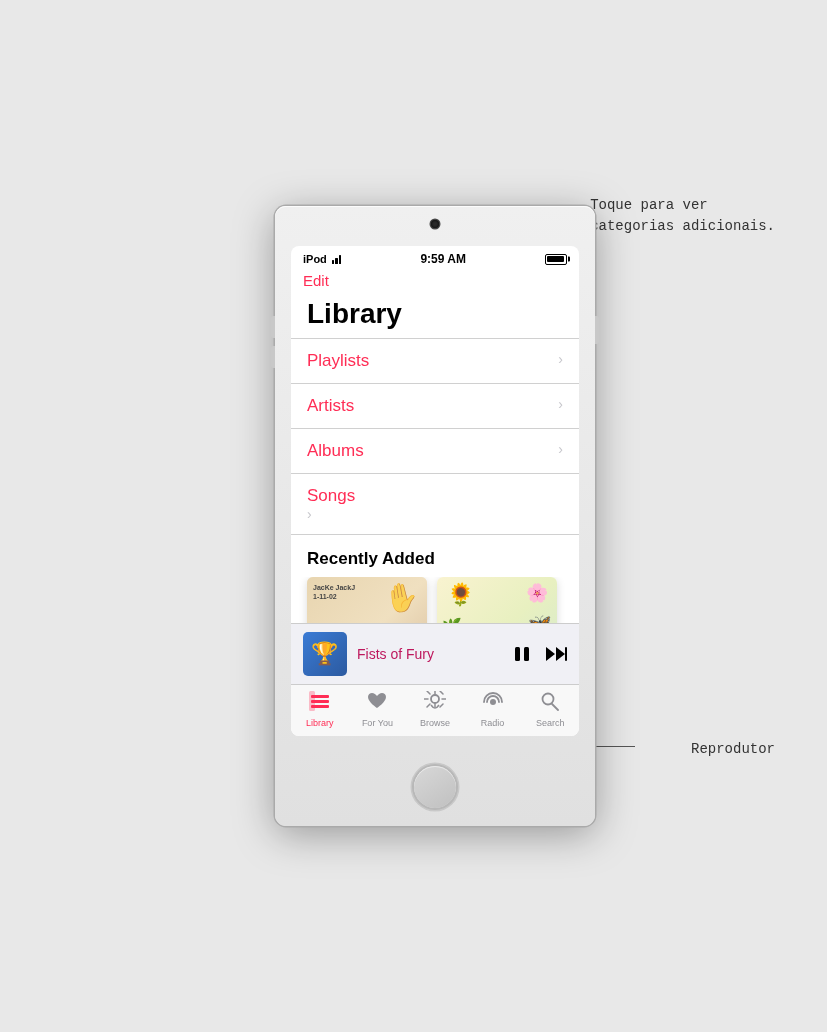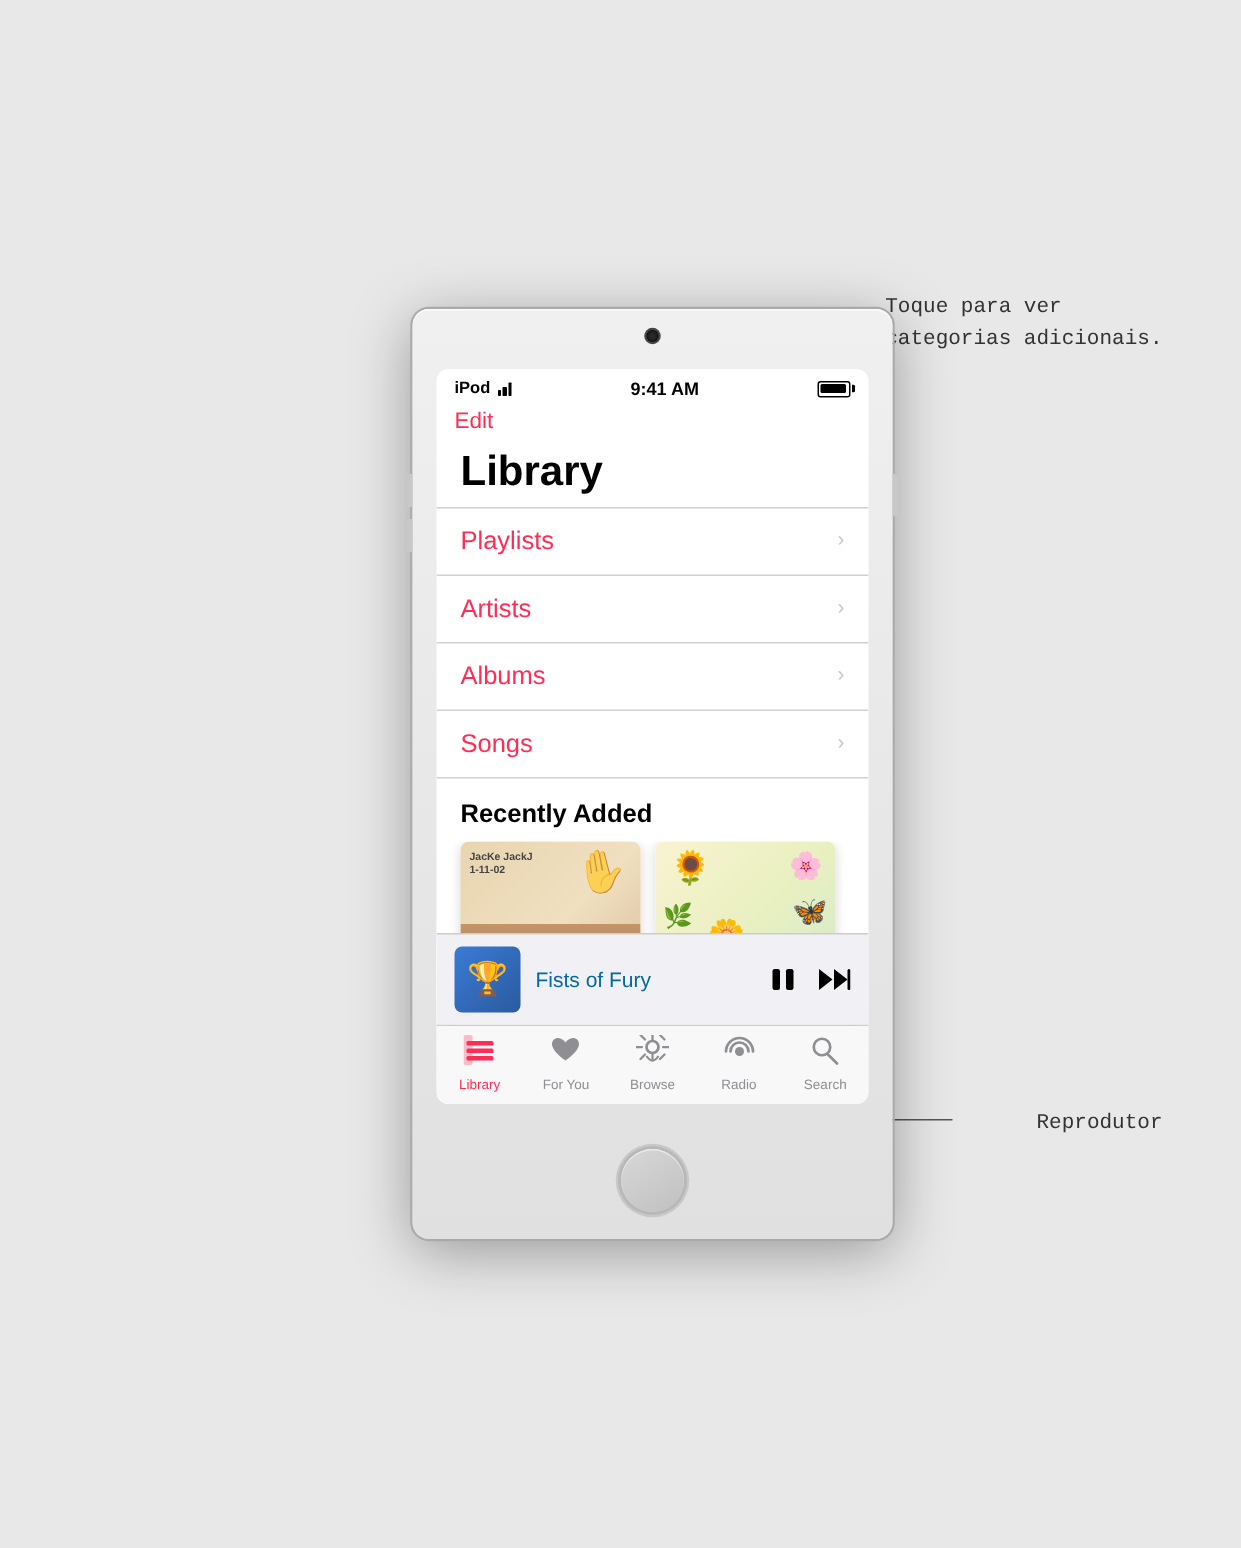--- a/index.html
+++ b/index.html
@@ -154,20 +154,21 @@
     }
     .menu-item {
       display: flex;
       justify-content: space-between;
       padding: 12px 16px;
       border-top: 0.5px solid #d0d0d0;
       cursor: pointer;
     }
     .menu-item:last-child {
       border-bottom: 0.5px solid #d0d0d0;
+      flex-direction: column;
     }
     .menu-item-label {
       color: #ff2d55;
       font-size: 17px;
     }
     .chevron {
       color: #c7c7cc;
       font-size: 14px;
     }
 
@@ -272,21 +273,21 @@
       flex-shrink: 0;
       overflow: hidden;
       display: flex;
       align-items: center;
       justify-content: center;
     }
     .now-playing-title {
       flex: 1;
       font-size: 14px;
       font-weight: 500;
-      color: #0369a1;
+      color: #be185d;
     }
     .np-controls {
       display: flex;
       gap: 14px;
       align-items: center;
     }
     .np-btn {
       background: none;
       border: none;
       cursor: pointer;
@@ -414,21 +415,21 @@
 
       <div class="status-bar">
         <div class="status-left">
           <span>iPod</span>
           <div class="wifi-icon">
             <span style="height:4px;"></span>
             <span style="height:6px;"></span>
             <span style="height:9px;"></span>
           </div>
         </div>
-        <span class="status-time">9:41 AM</span>
+        <span class="status-time">9:59 AM</span>
         <div class="status-right">
           <div class="battery">
             <div class="battery-fill"></div>
           </div>
         </div>
       </div>
 
       <div class="edit-btn">
         <span style="color:#ff2d55; font-size:15px; cursor:pointer;">Edit</span>
       </div>

